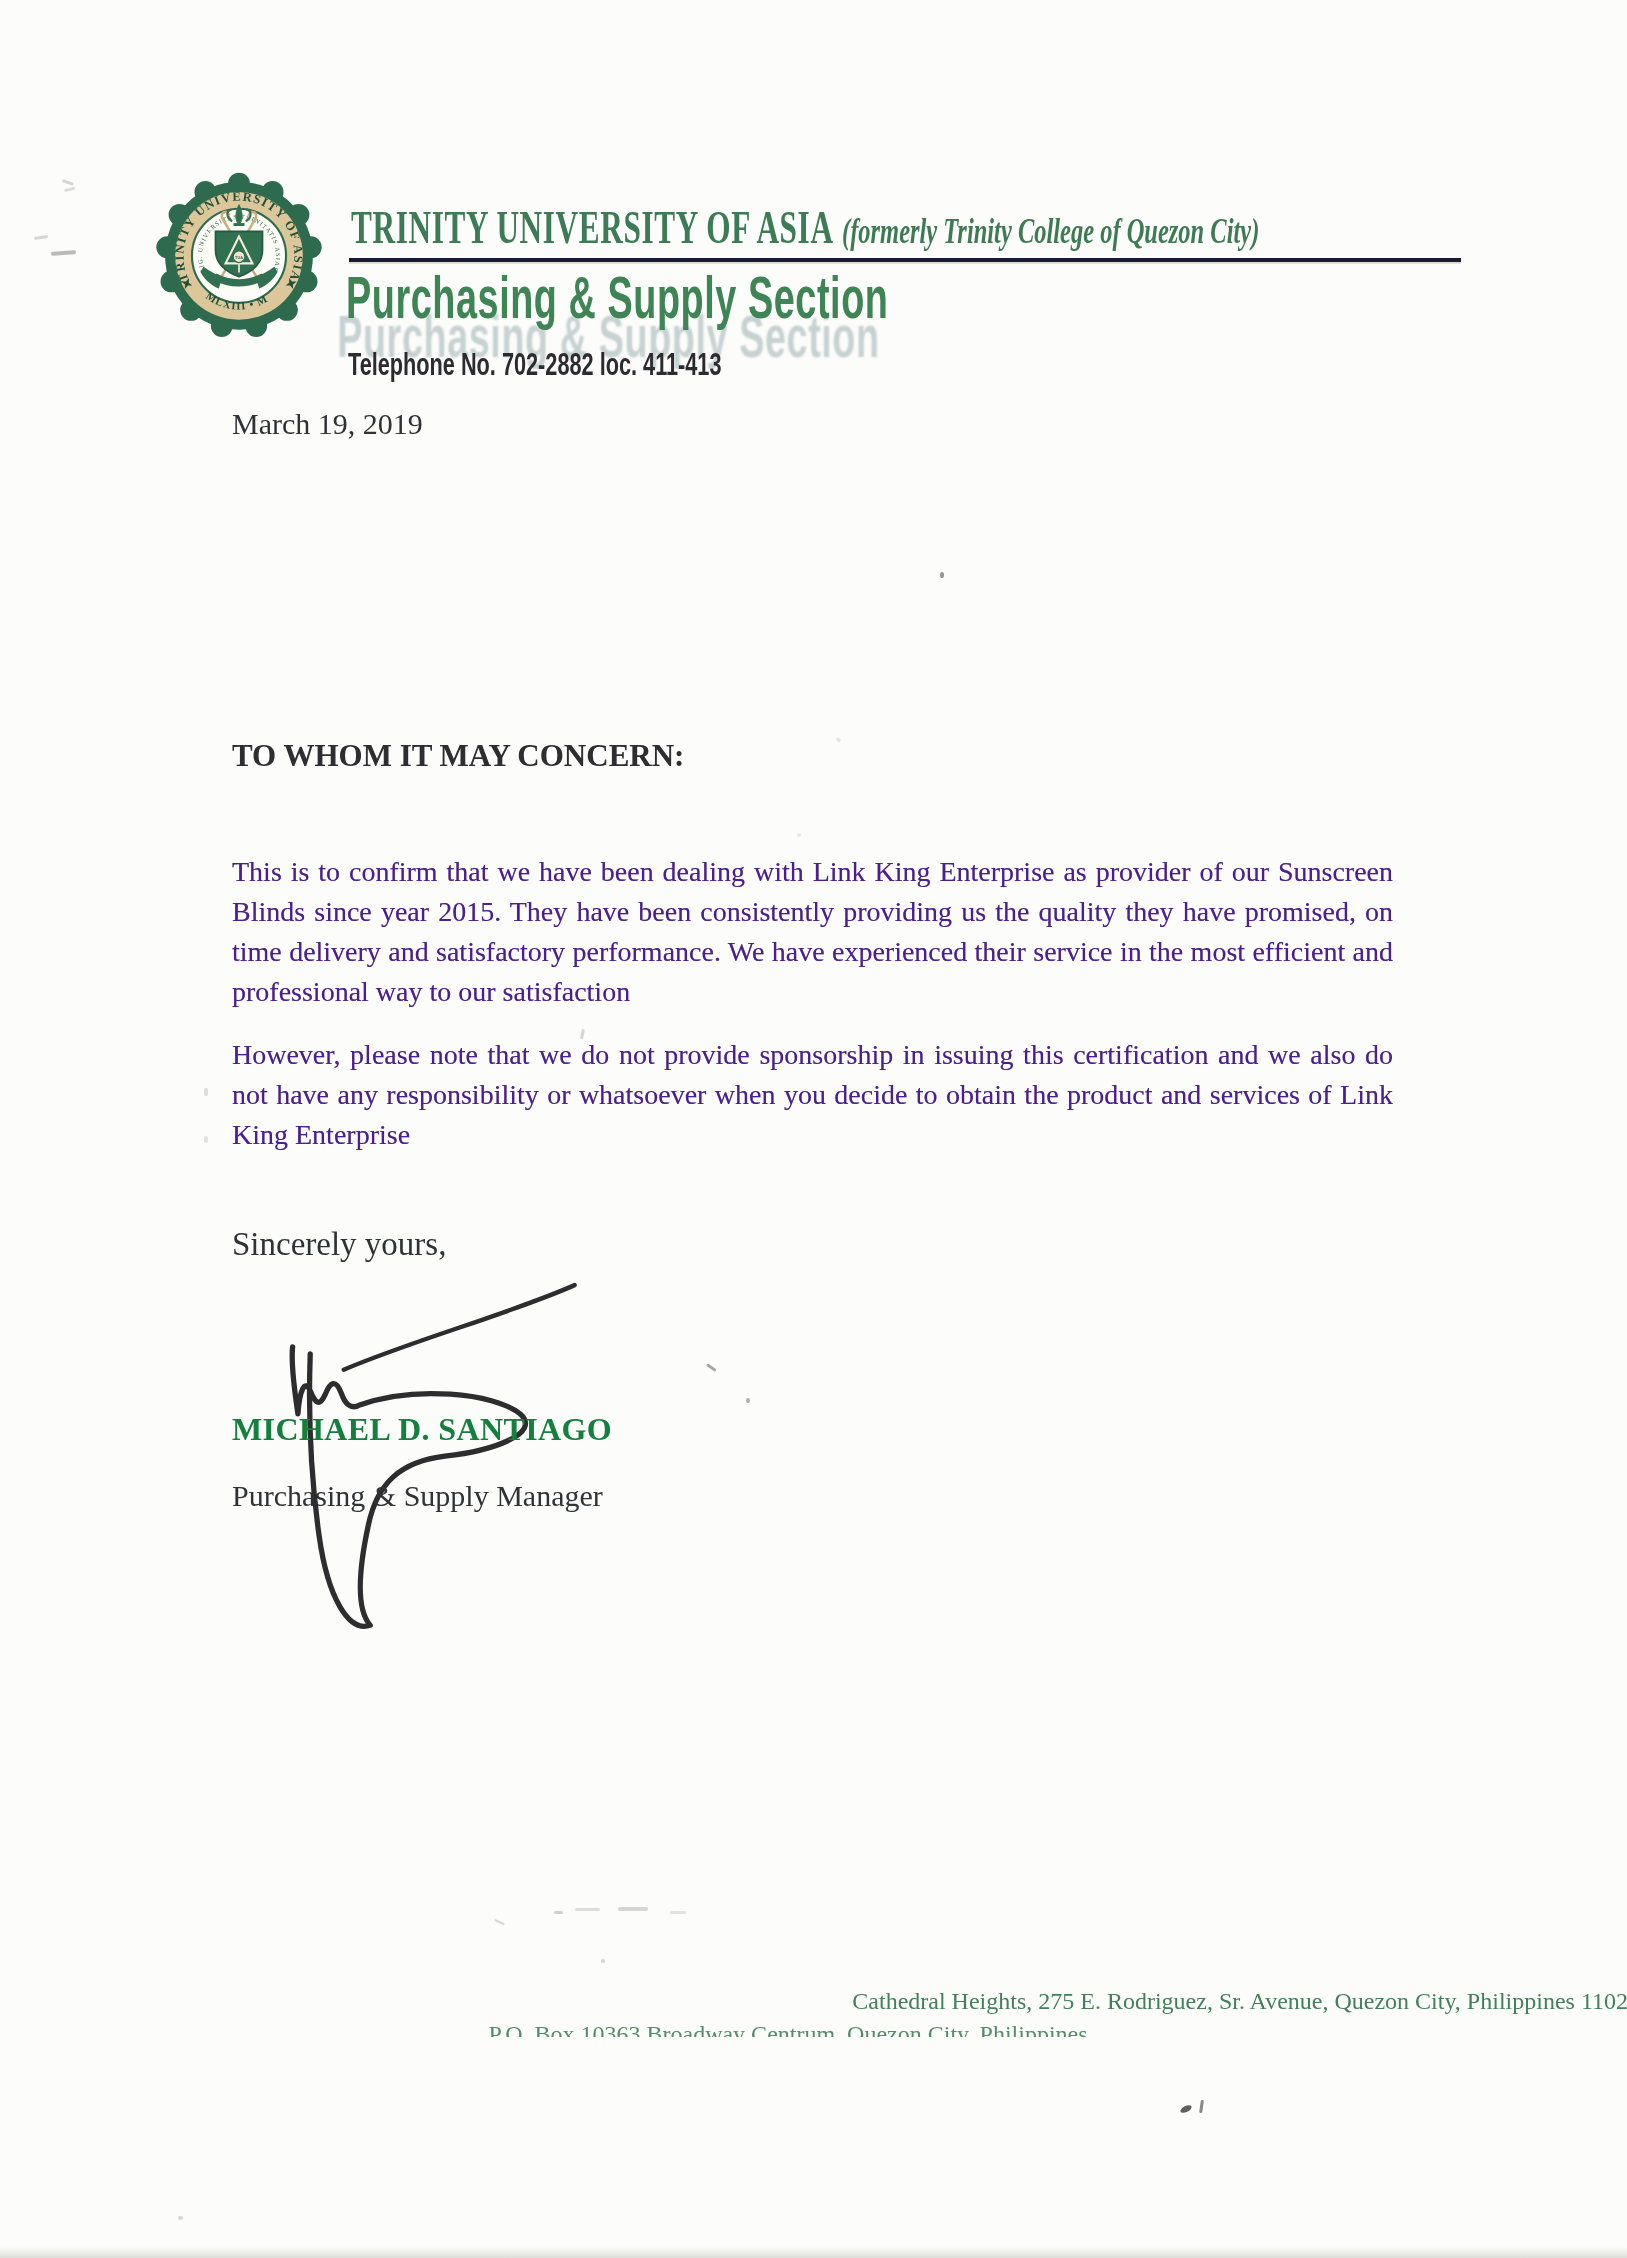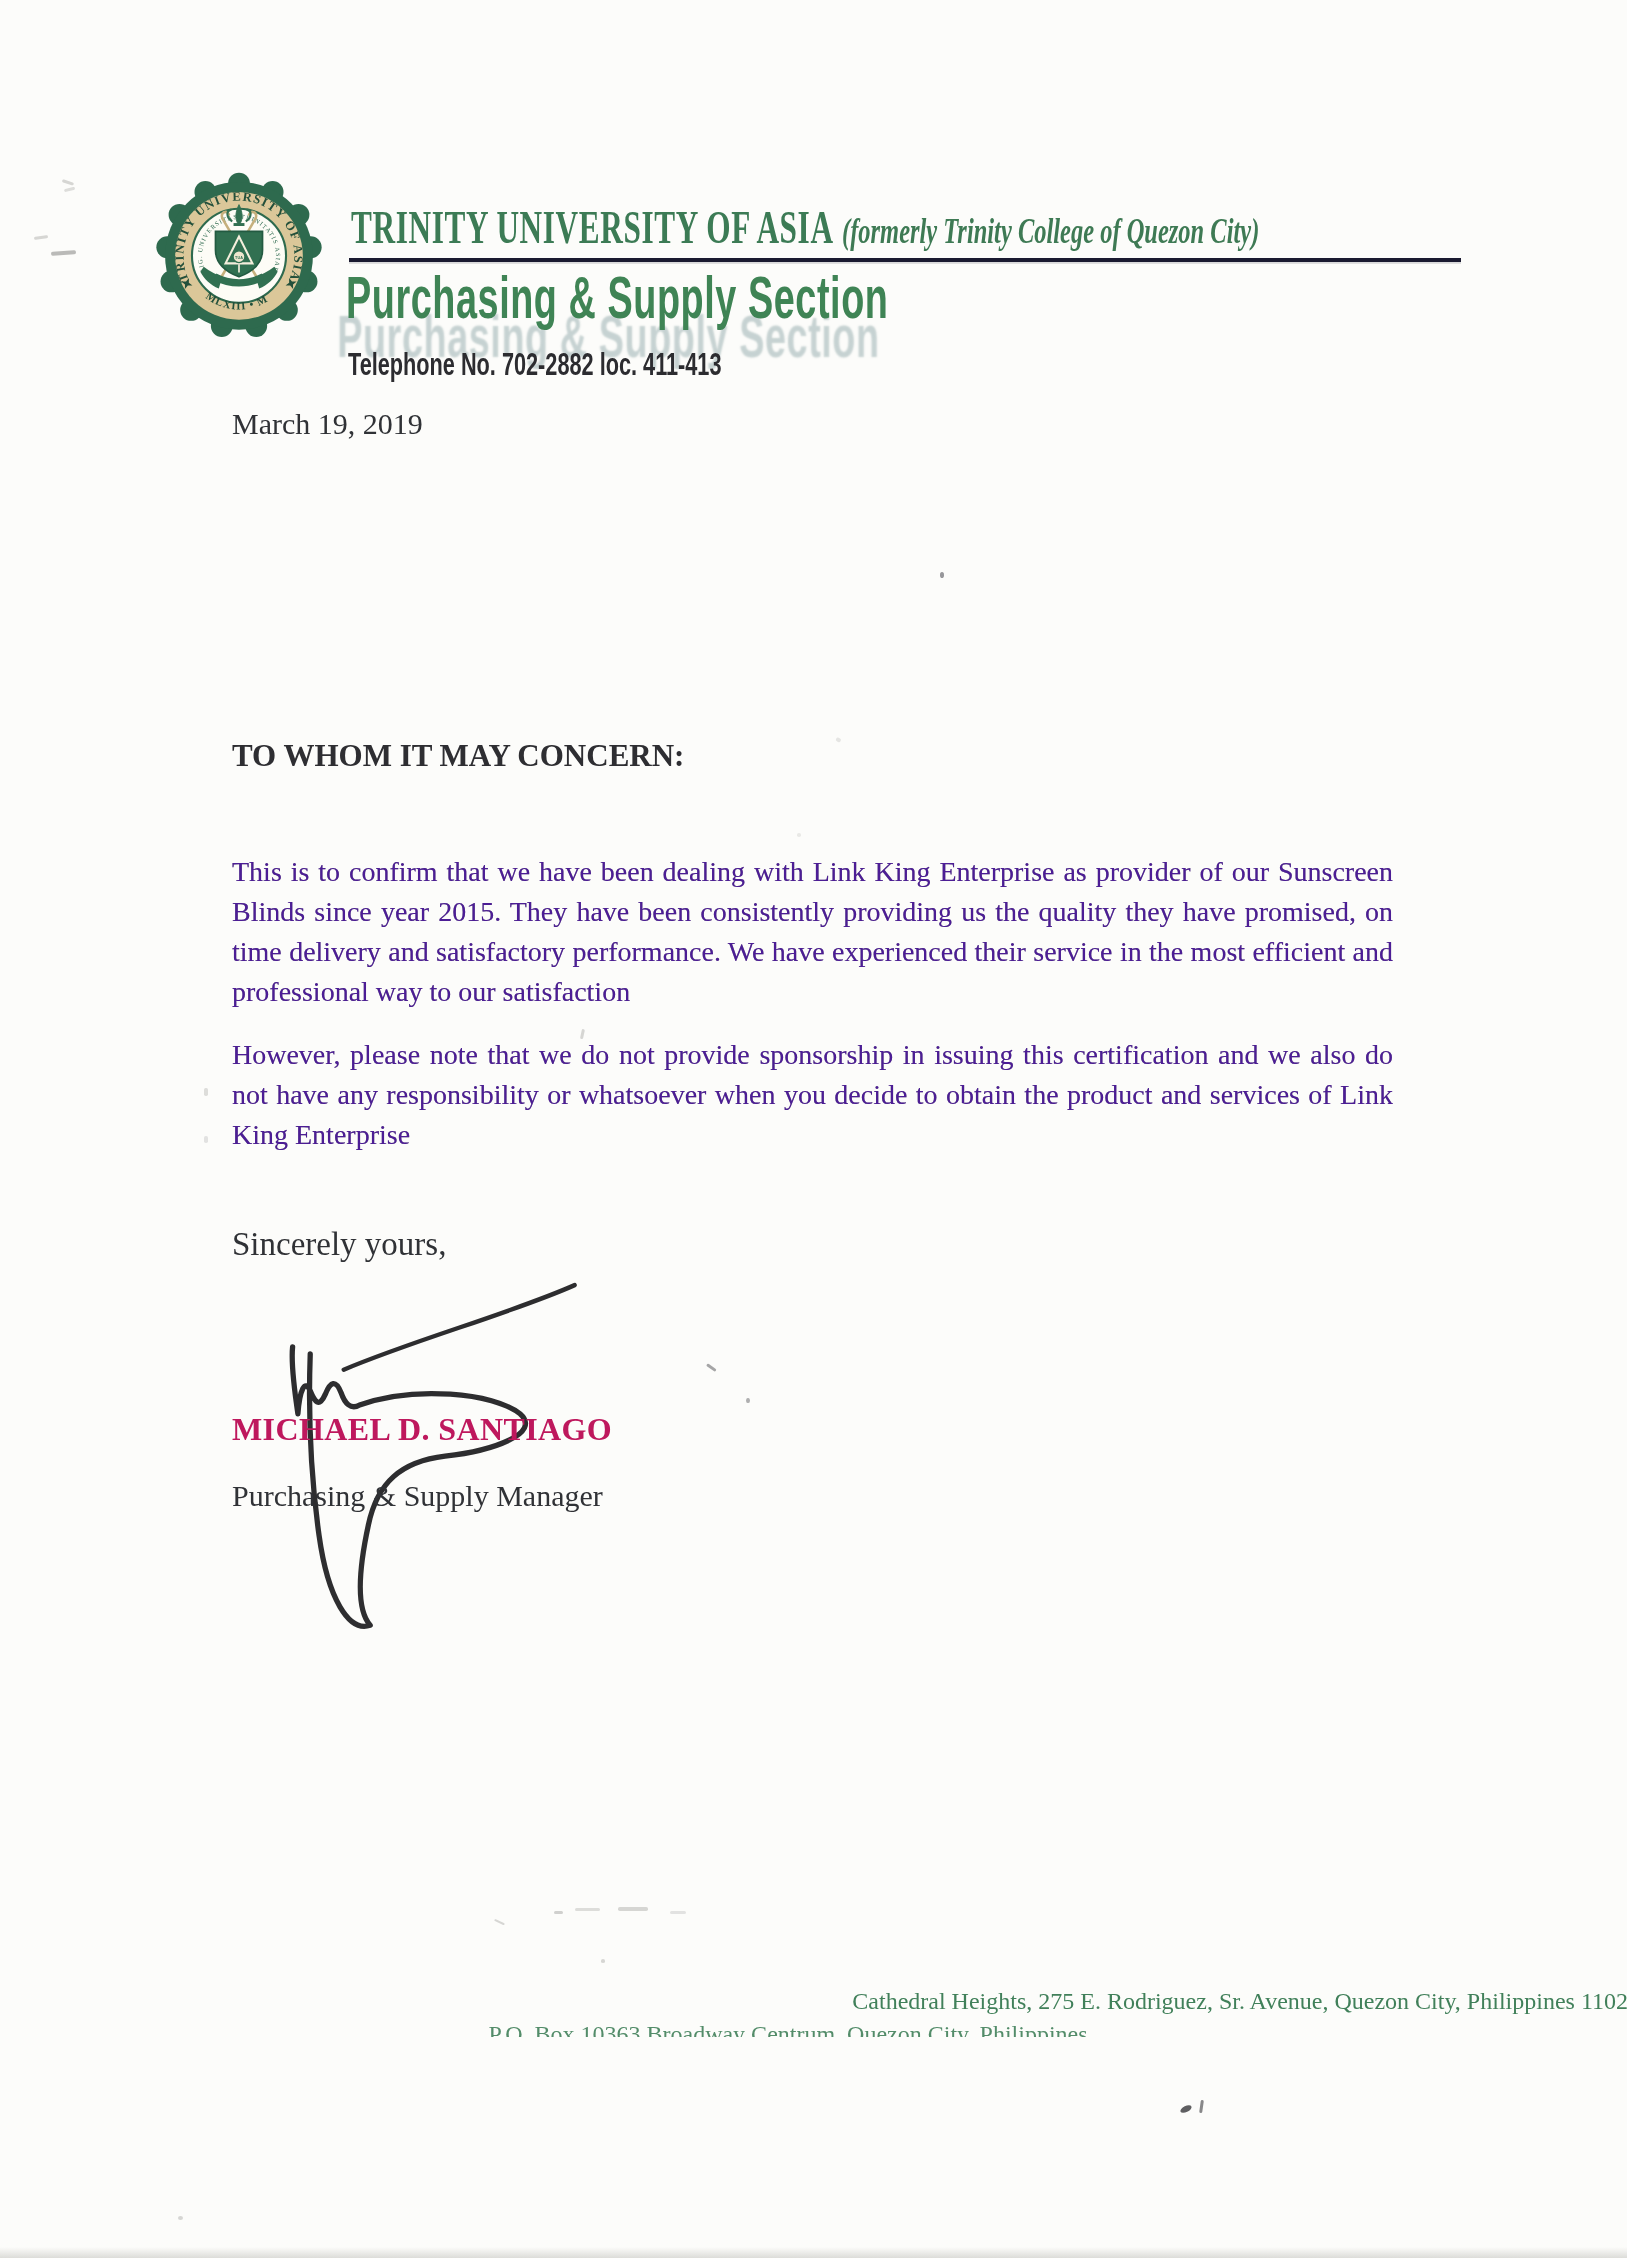--- a/index.html
+++ b/index.html
@@ -40,21 +40,21 @@
   }
   .salutation{position:absolute;left:232px;top:738px;font-size:31px;font-weight:bold;color:#2e2e32;text-align:center;}
   .para{
     position:absolute;left:232px;width:1161px;
     font-size:28px;line-height:40px;text-align:justify;color:#4c1d95;
     text-shadow:0 0 0.5px rgba(70,70,75,0.55);
   }
   .para1{top:852px;}
   .para2{top:1035px;}
   .closing{position:absolute;left:232px;top:1226px;font-size:33px;}
-  .signatory-name{position:absolute;left:232px;top:1411px;font-size:32px;font-weight:bold;letter-spacing:0.4px;color:#be185d;text-align:center;}
+  .signatory-name{position:absolute;left:232px;top:1411px;font-size:32px;font-weight:bold;letter-spacing:0.4px;color:#15803d;text-align:center;}
   .signatory-role{position:absolute;left:232px;top:1479px;font-size:30px;}
   .signature-svg{position:absolute;left:260px;top:1253px;width:379px;height:393px;}
   
   .footer-line1{position:absolute;left:0;top:1988px;width:1628px;text-align:right;font-size:24px;color:#41805a;}
   .footer-line2-clip{position:absolute;left:0;top:2022px;width:1628px;height:15px;overflow:hidden;opacity:0.9;}
   .footer-line2{width:1576px;text-align:center;font-size:24px;line-height:24px;color:#41805a;}
   
   .artifact{position:absolute;background:#7e7e7c;border-radius:1.8px;}
   .bottom-edge{position:absolute;left:0;top:2247px;width:1628px;height:11.5px;
     background:linear-gradient(#fcfcfa,#bdbdb8);opacity:0.55;}

